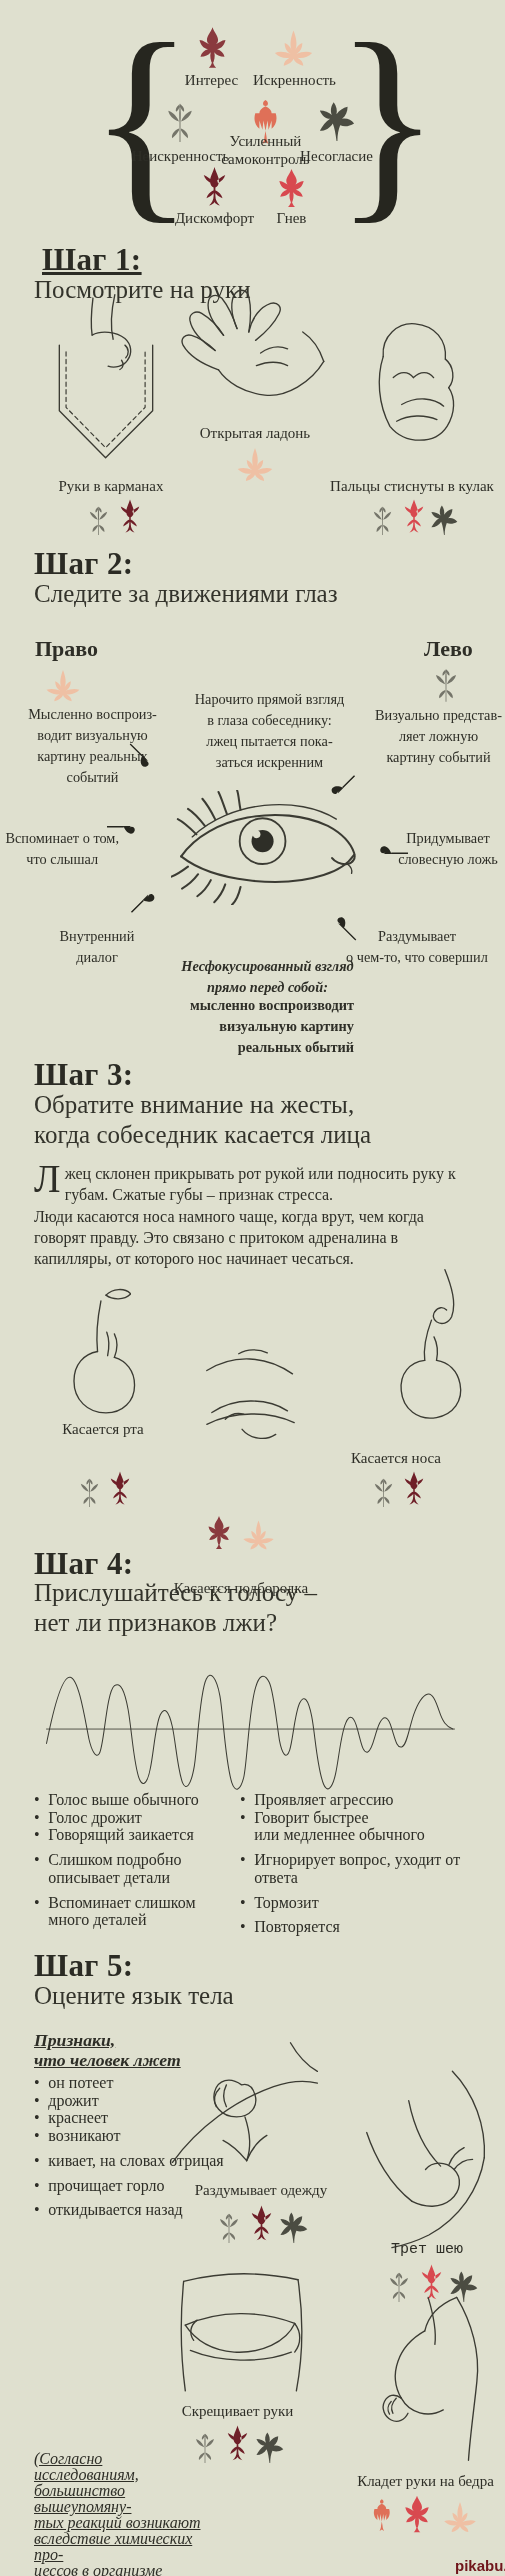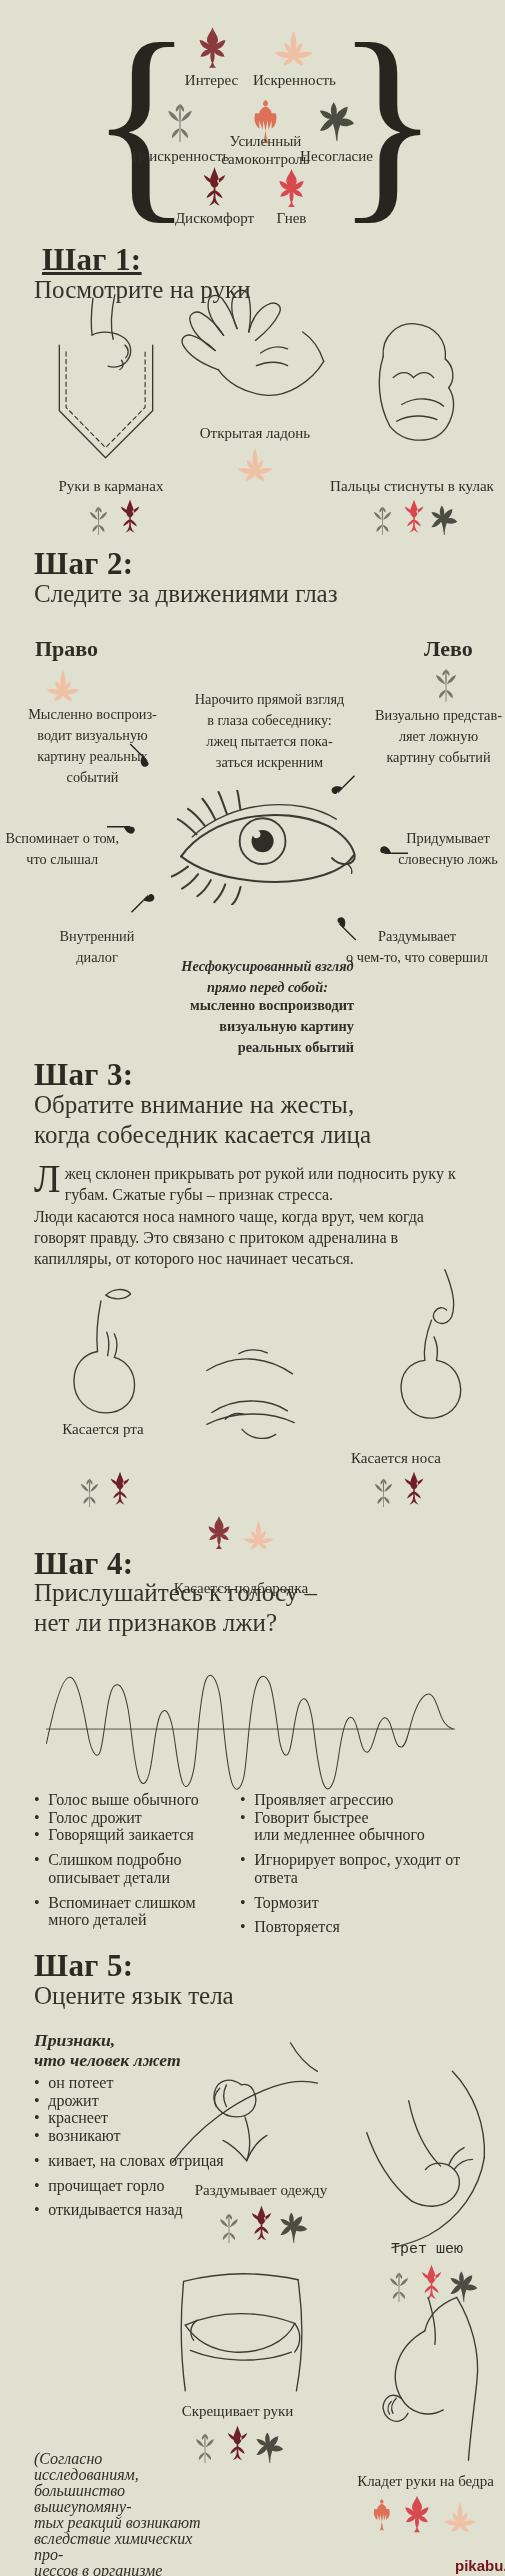--- a/index.html
+++ b/index.html
@@ -1,20 +1,20 @@
 <!DOCTYPE html>
 <html style="font-size:13.5px"><head>
 <meta charset="utf-8">
 <style>
   html,body{margin:0;padding:0;background:#c9cabb;}
   #canvas{position:relative;width:505px;height:2576px;background:#dfe0cf;overflow:hidden;
           font-family:"Liberation Serif", serif;color:#2e2e27;}
   .abs{position:absolute;}
   .tc{text-align:center;white-space:pre-line;}
-  .tl{text-align:left;white-space:pre-line;}
+  .tl{text-align:left;white-space:pre-line;text-decoration:underline;}
   .lbl{font-size:15px;line-height:17.7px;}
   .small{font-size:14.3px;line-height:21px;}
   .it{font-style:italic;}
   .bold{font-weight:bold;}
   .step-title{font-size:31px;font-weight:bold;letter-spacing:0.4px;color:#2b2b24;}
   .step-sub{font-size:25px;line-height:30px;color:#33332b;white-space:pre-line;}
   .side-head{font-size:22px;font-weight:bold;}
   .brace{font-size:219px;line-height:198px;color:#26261f;font-weight:400;}
   .draw path,.draw circle{stroke:#3b3b33;fill:none;stroke-width:1.6;stroke-linecap:round;stroke-linejoin:round;}
   .draw .dashed{stroke-dasharray:5 4;stroke-width:1.4;}

